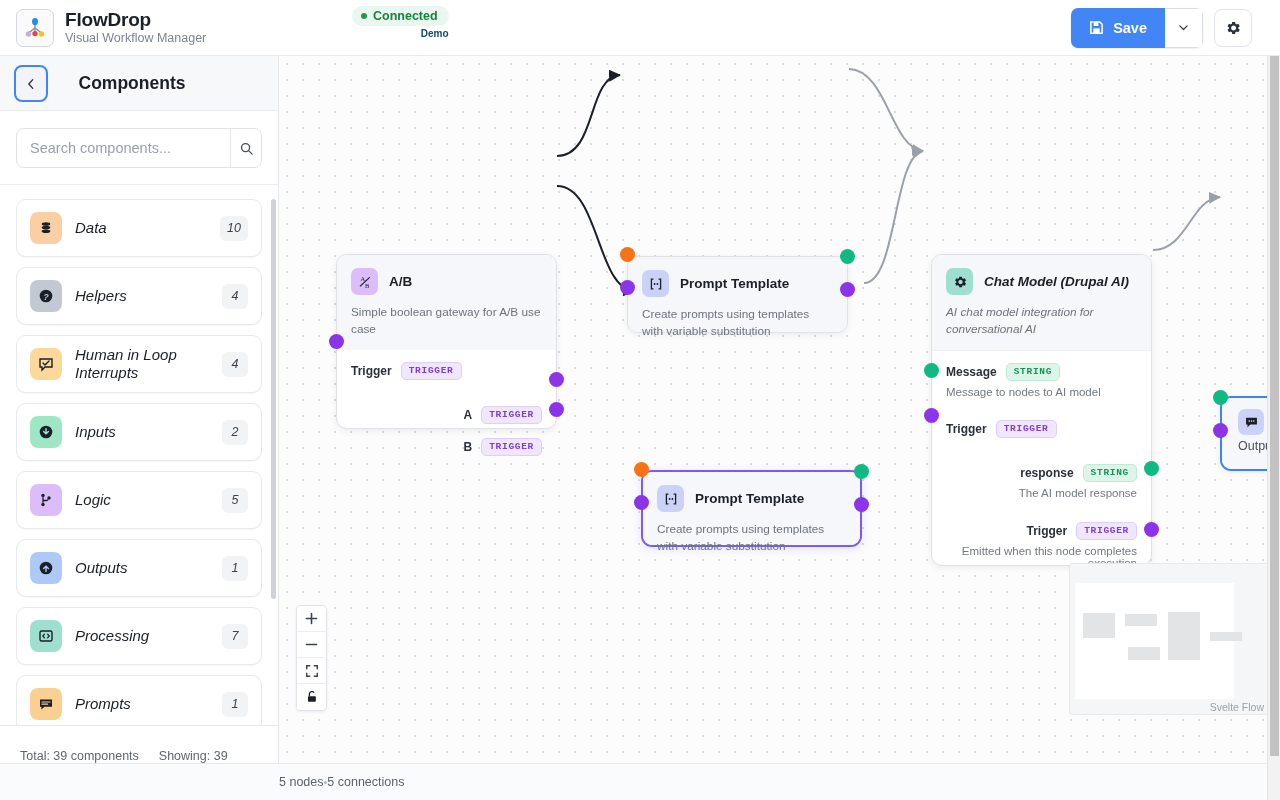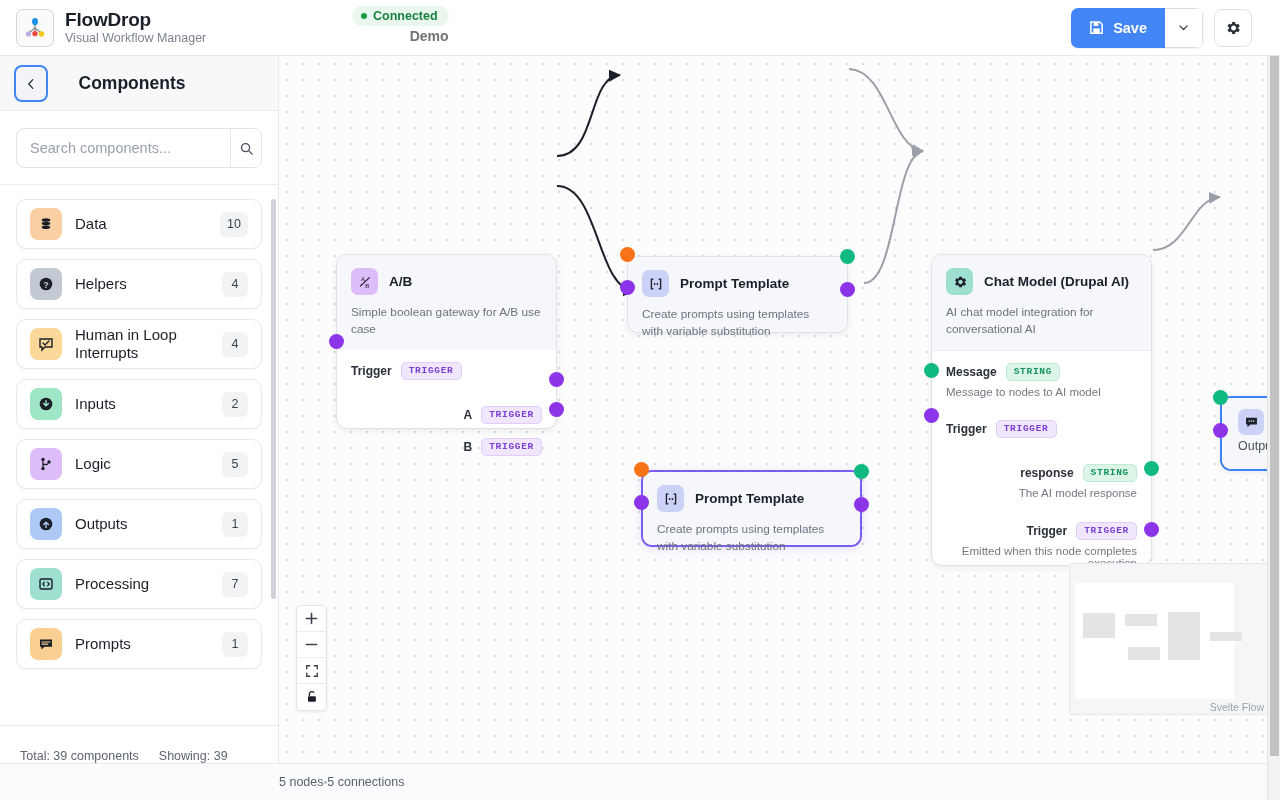--- a/index.html
+++ b/index.html
@@ -34,21 +34,21 @@
     position: absolute; left: 352px; top: 6px;
     display: flex; flex-direction: column; align-items: flex-end; gap: 2px;
   }
   .conn-badge {
     display: inline-flex; align-items: center; gap: 6px;
     background: #e9f7ee; color: #17833e;
     border-radius: 12px; padding: 3px 11px 3px 9px;
     font-size: 12.5px; font-weight: bold;
   }
   .conn-dot { width: 6px; height: 6px; border-radius: 50%; background: #1c9c4b; }
-  .doc-name { font-size: 14px; font-weight: bold; color: #737373; padding-left: 2px; }
+  .doc-name { font-size: 10px; font-weight: bold; color: #0c4a6e; padding-left: 2px; }
 
   .top-right { margin-left: auto; display: flex; align-items: center; gap: 11px; padding-right: 28px; }
   .save-group { display: flex; border-radius: 7px; overflow: hidden; box-shadow: 0 1px 2px rgba(16,24,40,.07); }
   .save-btn {
     background: #4285f4; color: #fff; border: none;
     display: flex; align-items: center; gap: 9px;
     padding: 0 18px; height: 40px;
     font-size: 14.5px; font-weight: bold; cursor: pointer;
     font-family: inherit;
   }
@@ -98,24 +98,25 @@
   }
   .search-input::placeholder { color: #9aa0aa; }
   .search-go {
     width: 40px; border-left: 1px solid #e4e6ea; background: #fff;
     display: flex; align-items: center; justify-content: center; cursor: pointer;
   }
 
   .sb-list { flex: 1; overflow: hidden; padding: 14px 16px 0 16px; position: relative; }
   .cat {
     display: flex; align-items: center; gap: 13px;
-    height: 50px; margin-bottom: 10px;
+    height: 58px; margin-bottom: 10px;
     background: #fff; border: 1px solid #e7e9ed; border-radius: 10px;
     padding: 0 13px; cursor: pointer;
     box-shadow: 0 1px 1.5px rgba(16,24,40,.04);
+    font-style: italic;
   }
   .cat-ico {
     width: 32px; height: 32px; flex: 0 0 32px; border-radius: 8px;
     display: flex; align-items: center; justify-content: center;
   }
   .cat-label { flex: 1; font-size: 15px; color: #1b1f27; line-height: 1.2; }
   .cat-count {
     min-width: 26px; height: 25px; padding: 0 7px; border-radius: 6px;
     background: #f2f3f5; color: #3c424c; font-size: 12.5px;
     display: flex; align-items: center; justify-content: center;
@@ -140,21 +141,21 @@
   .edges { position: absolute; inset: 0; width: 100%; height: 100%; pointer-events: none; }
 
   .node {
     position: absolute; border-radius: 11px; background: #ffffff;
     border: 1px solid #dfe1e7;
     box-shadow: 0 2px 6px rgba(16,24,40,.07);
   }
   .node.sel-indigo { border: 2px solid #7c5cf0; box-shadow: 0 2px 10px rgba(124,92,240,.18); }
   .node.sel-blue { border: 2px solid #3d83f5; }
   .node-head { background: #f6f7fa; border-radius: 10px 10px 0 0; padding: 13px 14px 12px 14px; }
-  .node-head.flat { border-bottom: 1px solid #eceef2; }
+  .node-head.flat { border-bottom: 1px solid #eceef2; font-style: italic; }
   .nh-row { display: flex; align-items: center; gap: 11px; }
   .n-ico {
     width: 27px; height: 27px; flex: 0 0 27px; border-radius: 7px;
     display: flex; align-items: center; justify-content: center;
   }
   .n-title { font-size: 13.5px; font-weight: bold; color: #1b1f27; }
   .n-desc { font-size: 11.8px; color: #6d737d; line-height: 1.42; margin-top: 9px; }
   .node-body { padding: 12px 14px 14px 14px; position: relative; }
 
   .port-row { display: flex; align-items: center; gap: 9px; margin-bottom: 4px; }

